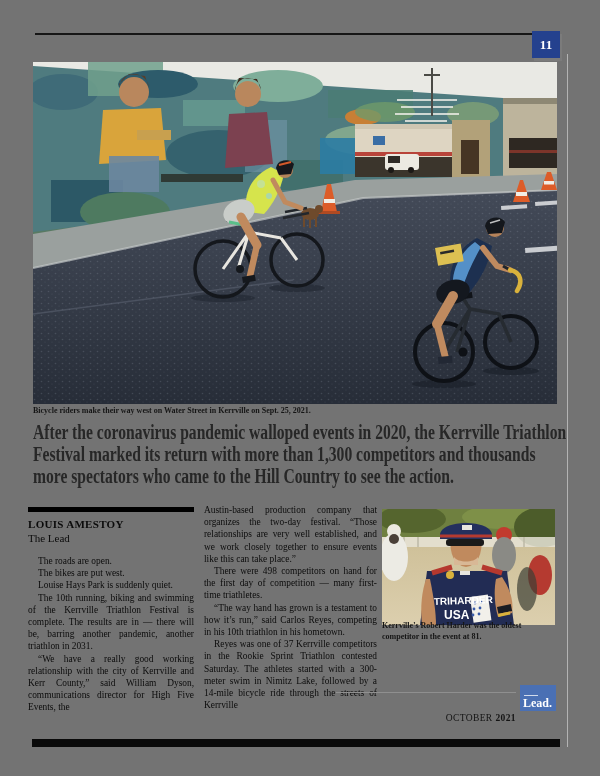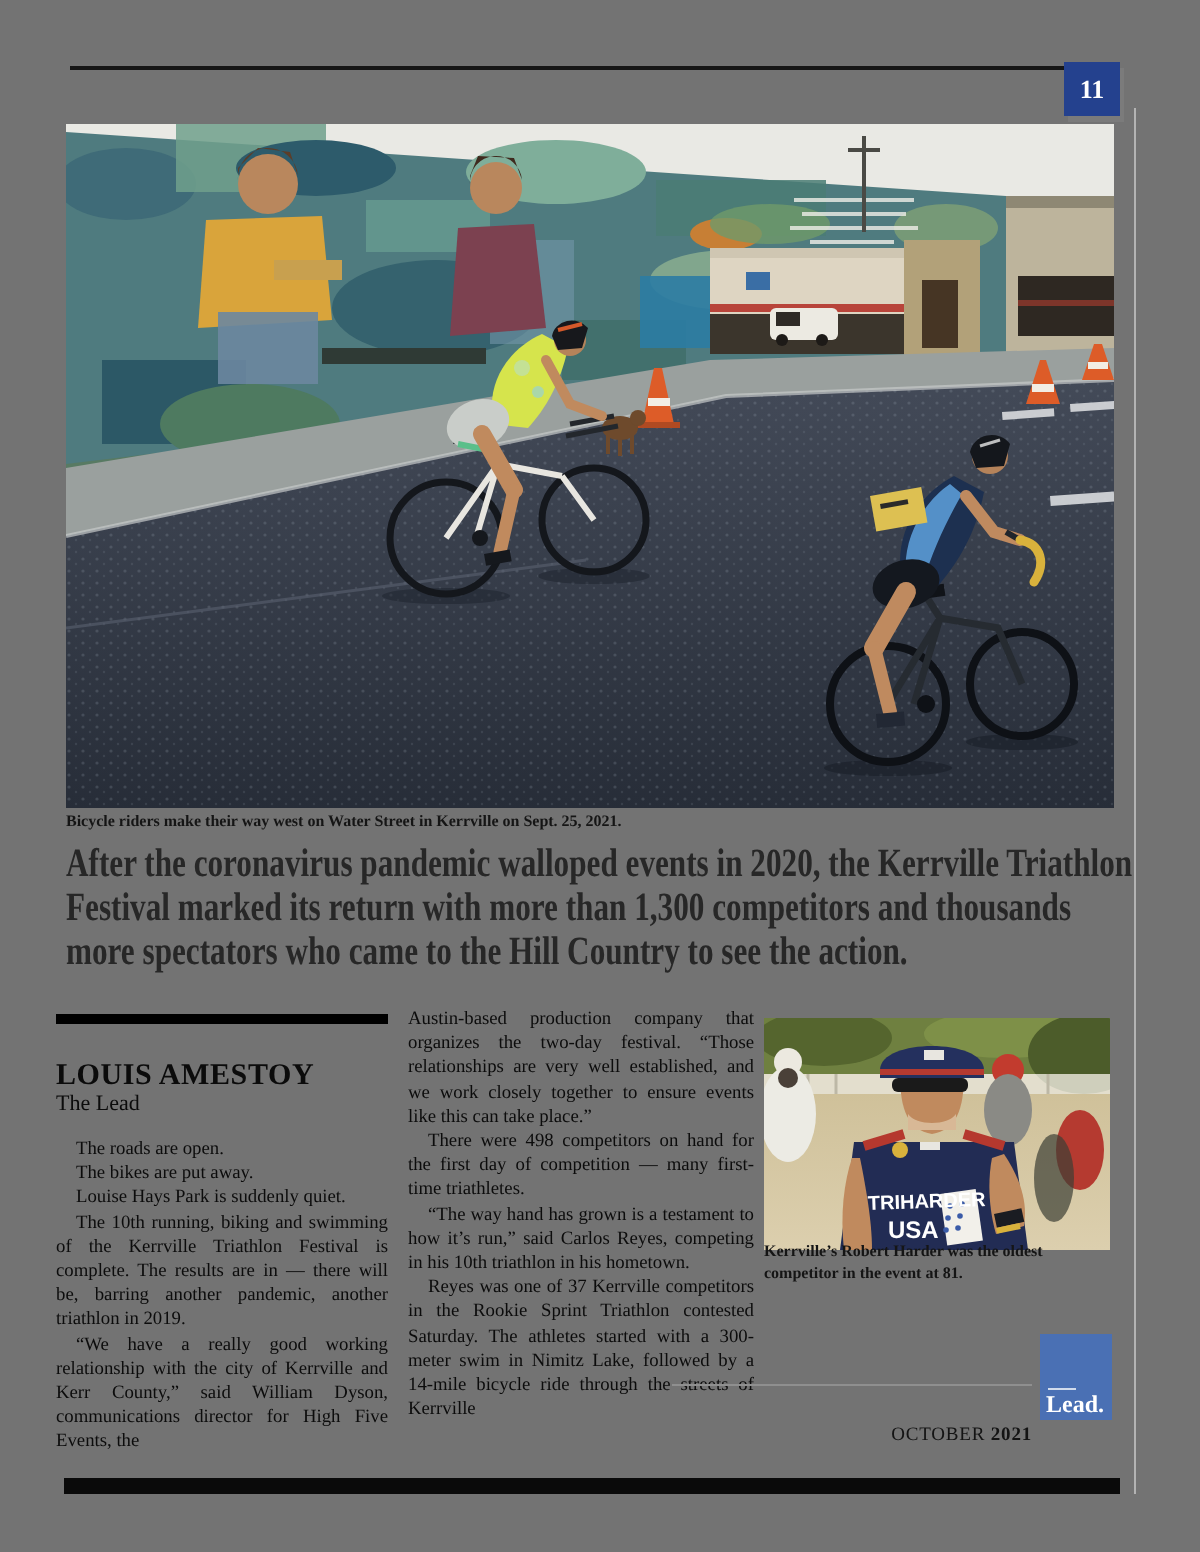--- a/index.html
+++ b/index.html
@@ -16,36 +16,36 @@
   .hero svg{display:block;width:524px;height:342px;}
   .hero-caption{position:absolute;left:33px;top:406px;width:520px;font-size:8px;font-weight:bold;color:#151515;}
 
   .deck{position:absolute;left:33px;top:422px;width:540px;margin:0;font-weight:700;color:#272727;}
   .deck .deck-line{white-space:nowrap;font-size:20px;line-height:21.8px;transform:scaleX(.78);transform-origin:0 50%;}
 
   .col{position:absolute;top:505px;}
   .col1{left:28px;width:166px;}
   .col2{left:204px;width:173px;top:504px;}
   .byline-bar{height:5px;background:#000;margin-top:2px;}
-  .byline-author{font-size:15px;line-height:15px;font-weight:bold;letter-spacing:.3px;color:#0b0b0b;margin-top:19px;}
+  .byline-author{font-size:11px;line-height:15px;font-weight:bold;letter-spacing:.3px;color:#0b0b0b;margin-top:5px;}
   .byline-pub{font-size:11px;line-height:13px;color:#0b0b0b;}
   .body-text{margin-top:10px;}
   .col2 .body-text{margin-top:0;}
   .body-text p{margin:0;font-size:9.4px;line-height:12.2px;text-align:justify;text-indent:10px;color:#0c0c0c;}
   .col2 .body-text p:first-child{text-indent:0;}
 
   .secondary{position:absolute;left:382px;top:509px;width:173px;height:116px;margin:0;}
   .secondary svg{display:block;width:173px;height:116px;}
   .secondary-caption{position:absolute;left:382px;top:621px;width:173px;font-size:8px;font-weight:bold;line-height:10.5px;color:#151515;}
 
   .footer-rule{position:absolute;left:336px;top:692px;width:180px;height:1px;background:#8f8f8f;}
   .footer-site{position:absolute;left:316px;top:696px;width:200px;text-align:right;font-size:13px;font-weight:bold;color:#0b0b0b;}
   .footer-issue{position:absolute;left:316px;top:713px;width:200px;text-align:right;font-size:9.5px;letter-spacing:.4px;color:#141414;}
   .footer-issue b{font-weight:bold;}
-  .logo{position:absolute;left:520px;top:667px;width:36px;height:43px;background:#4a70b4;}
+  .logo{position:absolute;left:520px;top:685px;width:36px;height:26px;background:#4a70b4;}
   .logo .logo-mini{position:absolute;left:4px;bottom:15px;width:14px;height:1px;background:rgba(255,255,255,.75);}
   .logo .logo-text{position:absolute;left:3px;bottom:2px;color:#fff;font-weight:bold;font-size:12px;line-height:12px;}
   .bottom-rule{position:absolute;left:32px;top:739px;width:528px;height:8px;background:#0a0a0a;}
 </style>
 </head>
 <body>
 
 <div class="page">
 
   <div class="top-rule"></div>
@@ -220,23 +220,23 @@
     <div class="deck-line">Festival marked its return with more than 1,300 competitors and thousands</div>
     <div class="deck-line">more spectators who came to the Hill Country to see the action.</div>
   </h1>
 
   <div class="col col1">
     <div class="byline-bar"></div>
     <div class="byline-author">LOUIS AMESTOY</div>
     <div class="byline-pub">The Lead</div>
     <div class="body-text">
         <p>The roads are open.</p>
-        <p>The bikes are put away.</p>
+        <p>The bikes are put west.</p>
         <p>Louise Hays Park is suddenly quiet.</p>
-        <p>The 10th running, biking and swimming of the Kerrville Triathlon Festival is complete. The results are in — there will be, barring another pandemic, another triathlon in 2019.</p>
+        <p>The 10th running, biking and swimming of the Kerrville Triathlon Festival is complete. The results are in — there will be, barring another pandemic, another triathlon in 2031.</p>
         <p>“We have a really good working relationship with the city of Kerrville and Kerr County,” said William Dyson, communications director for High Five Events, the</p>
       </div>
   </div>
 
   <div class="col col2">
     <div class="body-text">
         <p>Austin-based production company that organizes the two-day festival. “Those relationships are very well established, and we work closely together to ensure events like this can take place.”</p>
         <p>There were 498 competitors on hand for the first day of competition — many first-time triathletes.</p>
         <p>“The way hand has grown is a testament to how it’s run,” said Carlos Reyes, competing in his 10th triathlon in his hometown.</p>
         <p>Reyes was one of 37 Kerrville competitors in the Rookie Sprint Triathlon contested Saturday. The athletes started with a 300-meter swim in Nimitz Lake, followed by a 14-mile bicycle ride through the streets of Kerrville</p>

